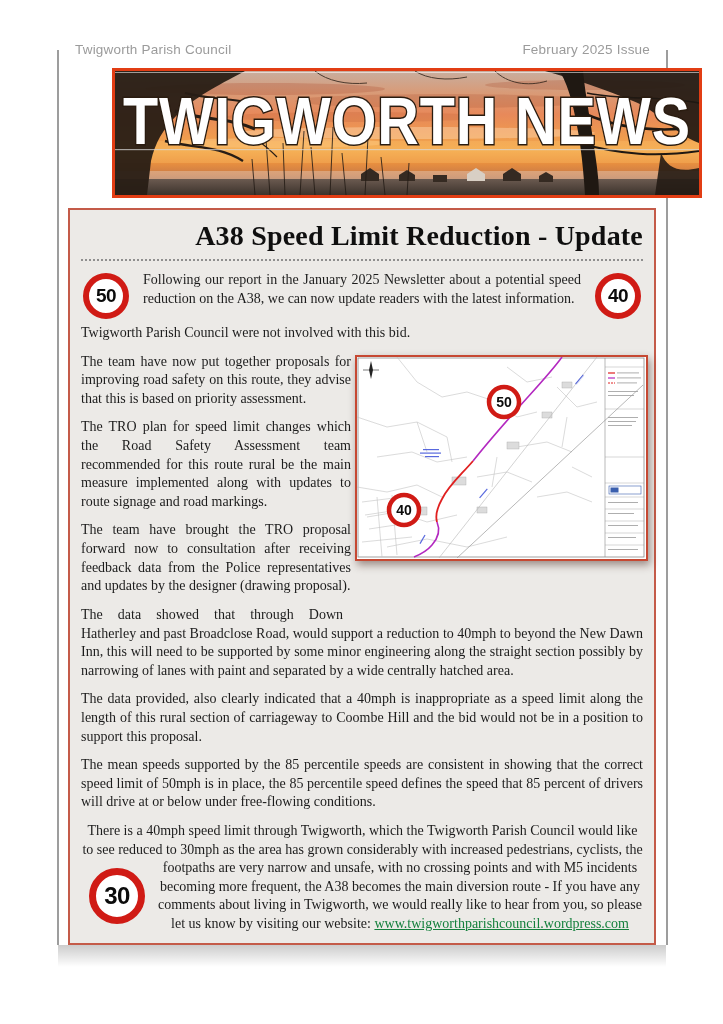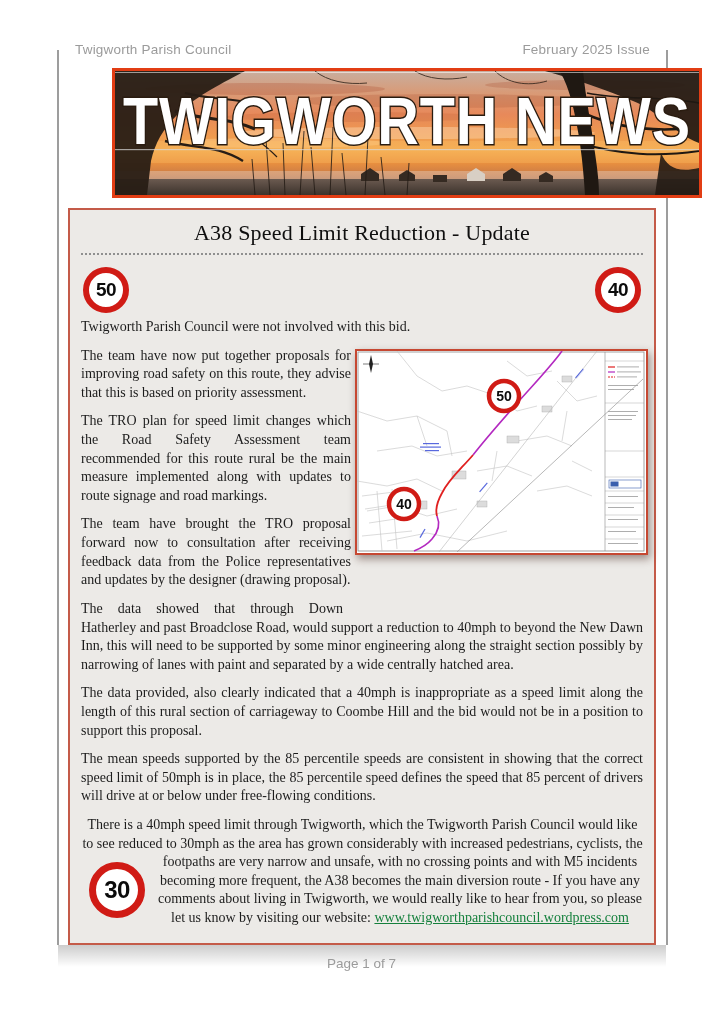--- a/index.html
+++ b/index.html
@@ -26,21 +26,21 @@
     margin-left: 44px;
   }
   .banner svg { display:block; }
 
   .article-box {
     position:absolute; left:68px; top:208px; width:588px; height:737px;
     background:#eceae7; border:2px solid #c45b49;
     padding:8px 11px 6px;
   }
   .article-title {
-    font-size:22px; font-weight:normal; color:#0f0f0f; text-align:center;
+    font-size:28px; font-weight:bold; color:#0f0f0f; text-align:right;
     letter-spacing:.2px; margin:2px 0 7px;
   }
   .dotted-rule { height:0; border-top:2px dotted #8f8f8f; margin:0 0 10px; }
 
   .intro { overflow:hidden; margin-bottom:3px; }
   .sign {
     border-radius:50%; background:#fff; border:6px solid #d01b15; color:#0b0b0b;
     font-family:"Liberation Sans", sans-serif; font-weight:bold;
     display:flex; align-items:center; justify-content:center;
   }
@@ -172,20 +172,21 @@
     <h1 class="article-title">A38 Speed Limit Reduction - Update</h1>
     <div class="dotted-rule"></div>
 
     <div class="intro">
       <div class="sign sign-sm float-l">
         <span>50</span>
       </div>
       <div class="sign sign-sm float-r">
         <span>40</span>
       </div>
+      <p class="body">Following our report in the January 2025 Newsletter about a potential speed reduction on the A38, we can now update readers with the latest information.</p>
     </div>
 
     <p class="body">Twigworth Parish Council were not involved with this bid.</p>
 
     <div class="map-row">
       <div class="left-col">
         <p class="body">The team have now put together proposals for improving road safety on this route, they advise that this is based on priority assessment.</p>
         <p class="body">The TRO plan for speed limit changes which the Road Safety Assessment team recommended for this route rural be the main measure implemented along with updates to route signage and road markings.</p>
         <p class="body">The team have brought the TRO proposal forward now to consultation after receiving feedback data from the Police representatives and updates by the designer (drawing proposal).</p>
       </div>
@@ -288,15 +289,14 @@
     <div class="closing">
       <span class="push-down"></span>
       <div class="sign sign-lg">
         <span>30</span>
       </div>
       <p class="body"><span>There is a 40mph speed limit through Twigworth, which the Twigworth Parish Council would like to see reduced to 30mph as the area has grown considerably with increased pedestrians, cyclists, the footpaths are very narrow and unsafe, with no crossing points and with M5 incidents becoming more frequent, the A38 becomes the main diversion route - If you have any comments about living in Twigworth, we would really like to hear from you, so please let us know by visiting our website: </span><a class="site-link" href="#">www.twigworthparishcouncil.wordpress.com</a></p>
     </div>
   </section>
 
   <div class="bottom-shadow"></div>
-  <div class="footer-text">Page 1 of 7</div>
 
 </div>
 
 </body></html>

